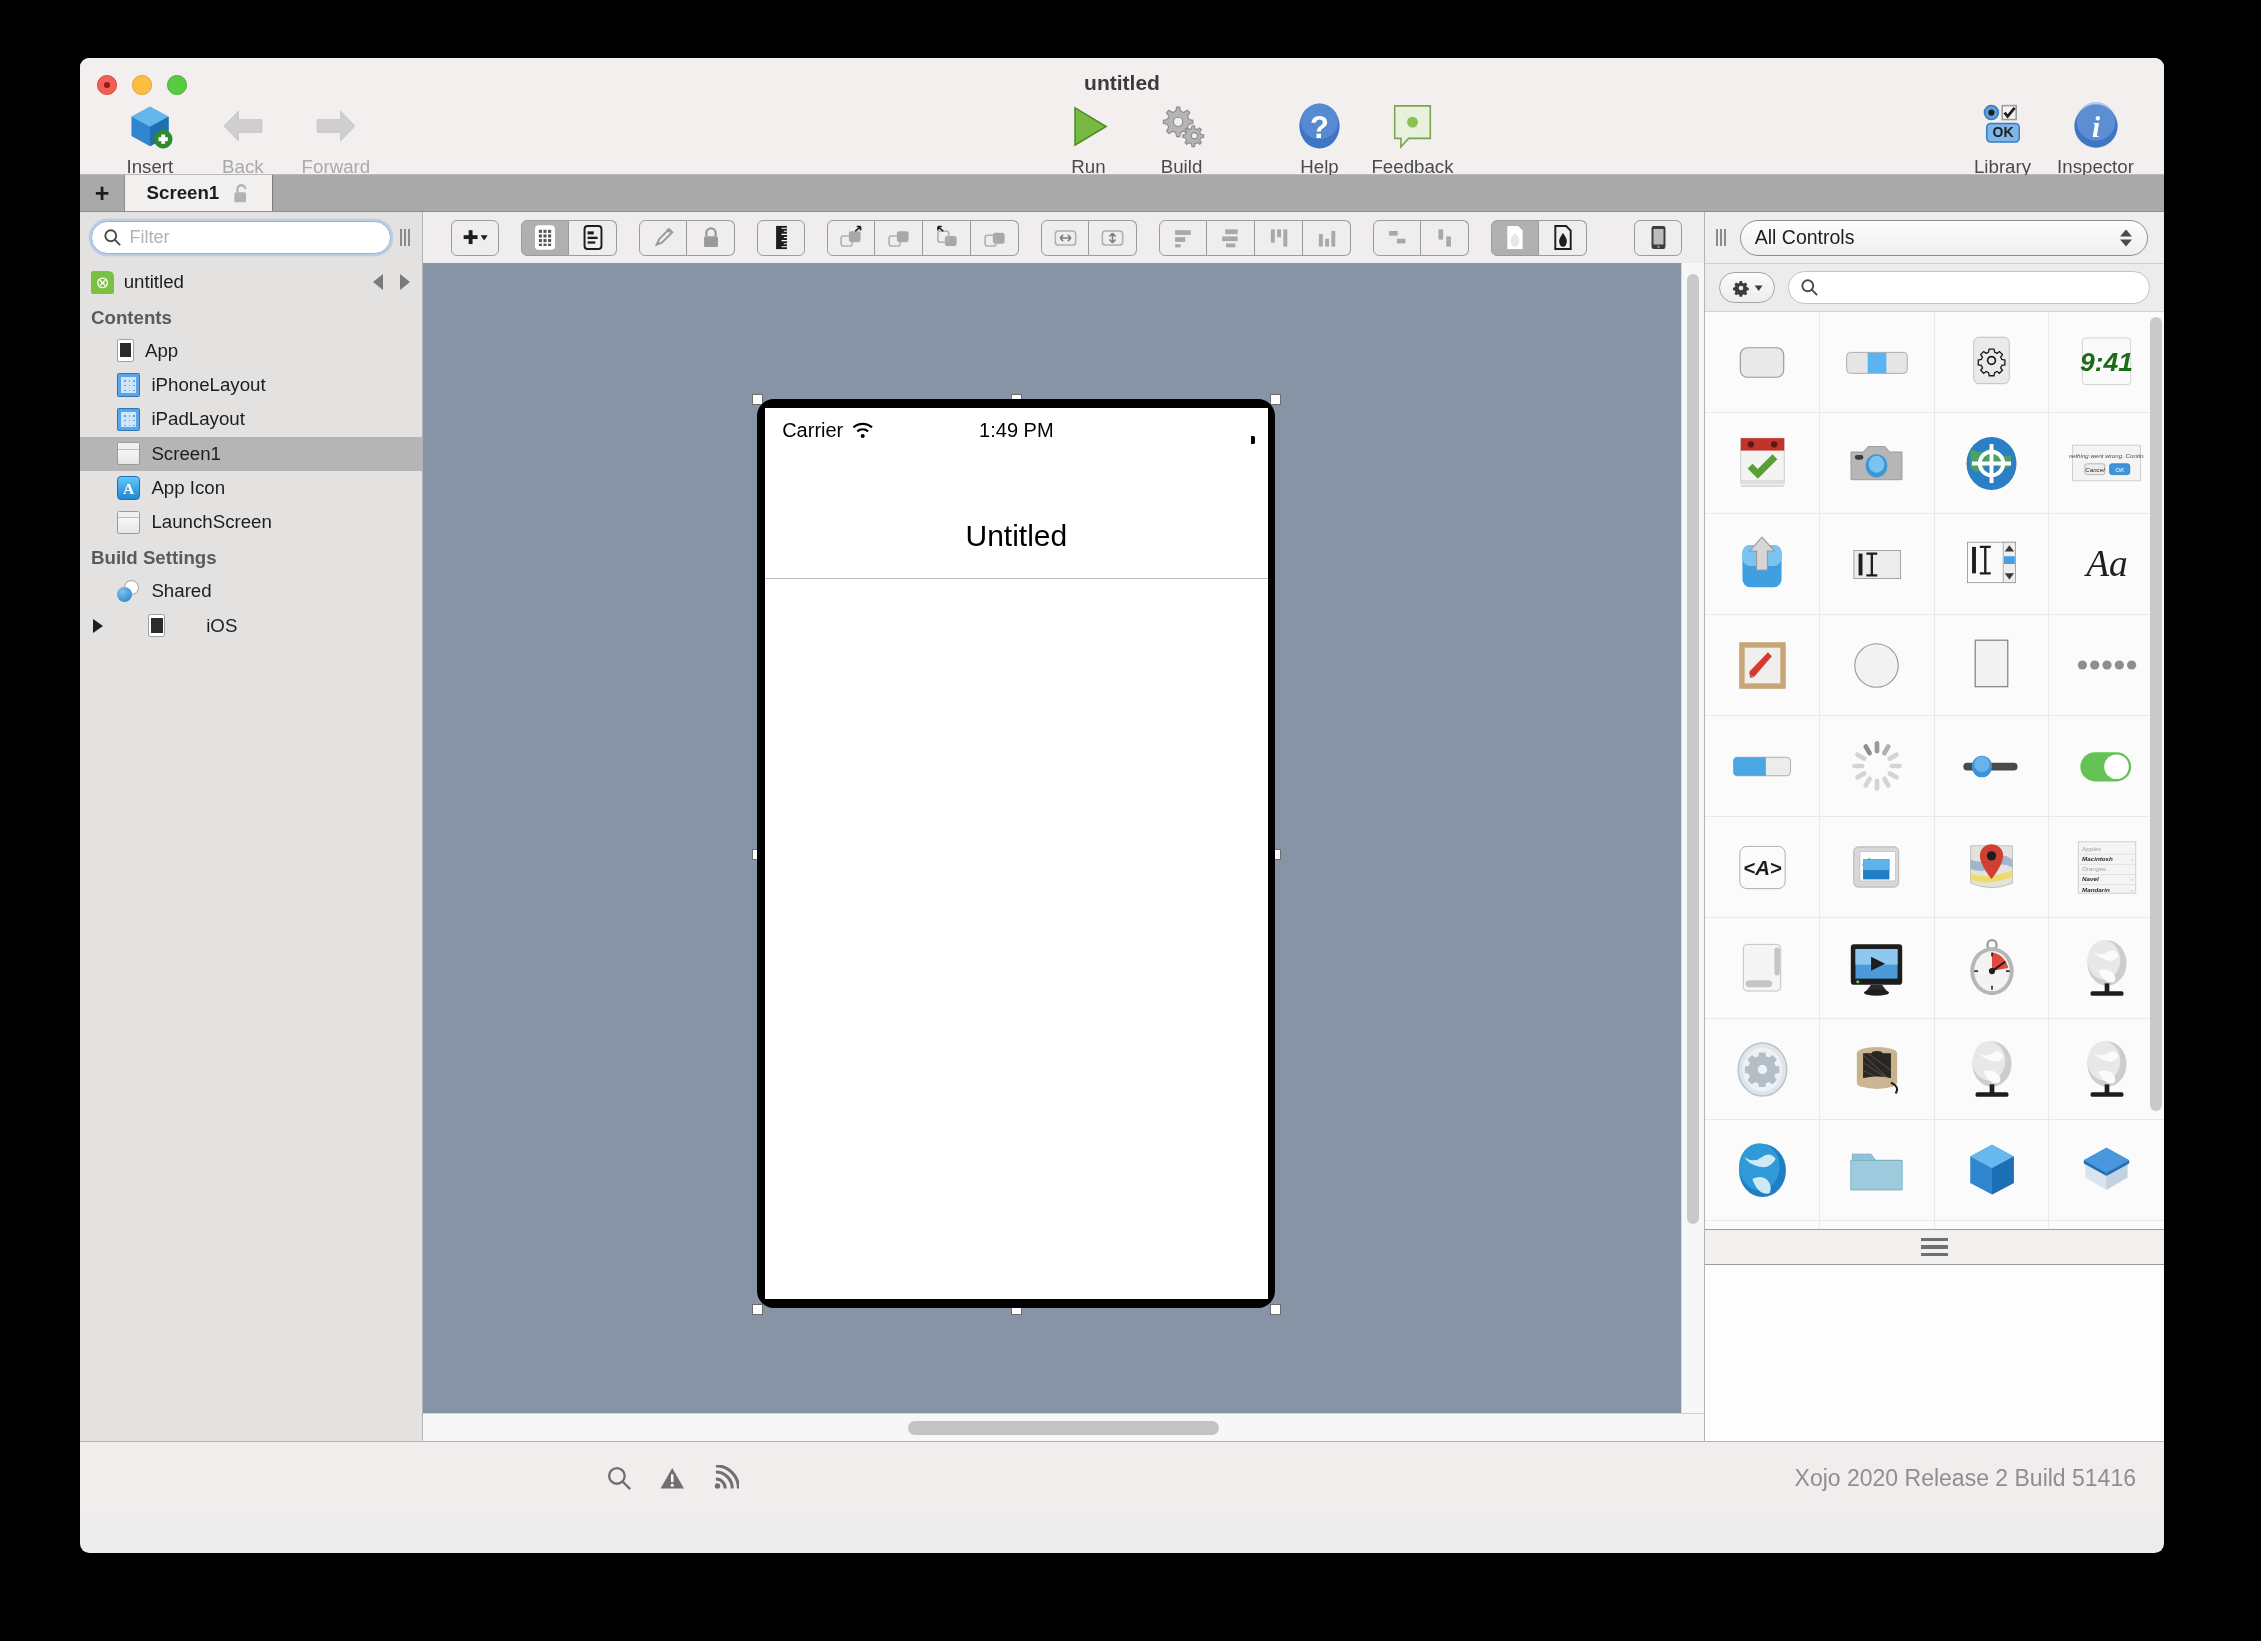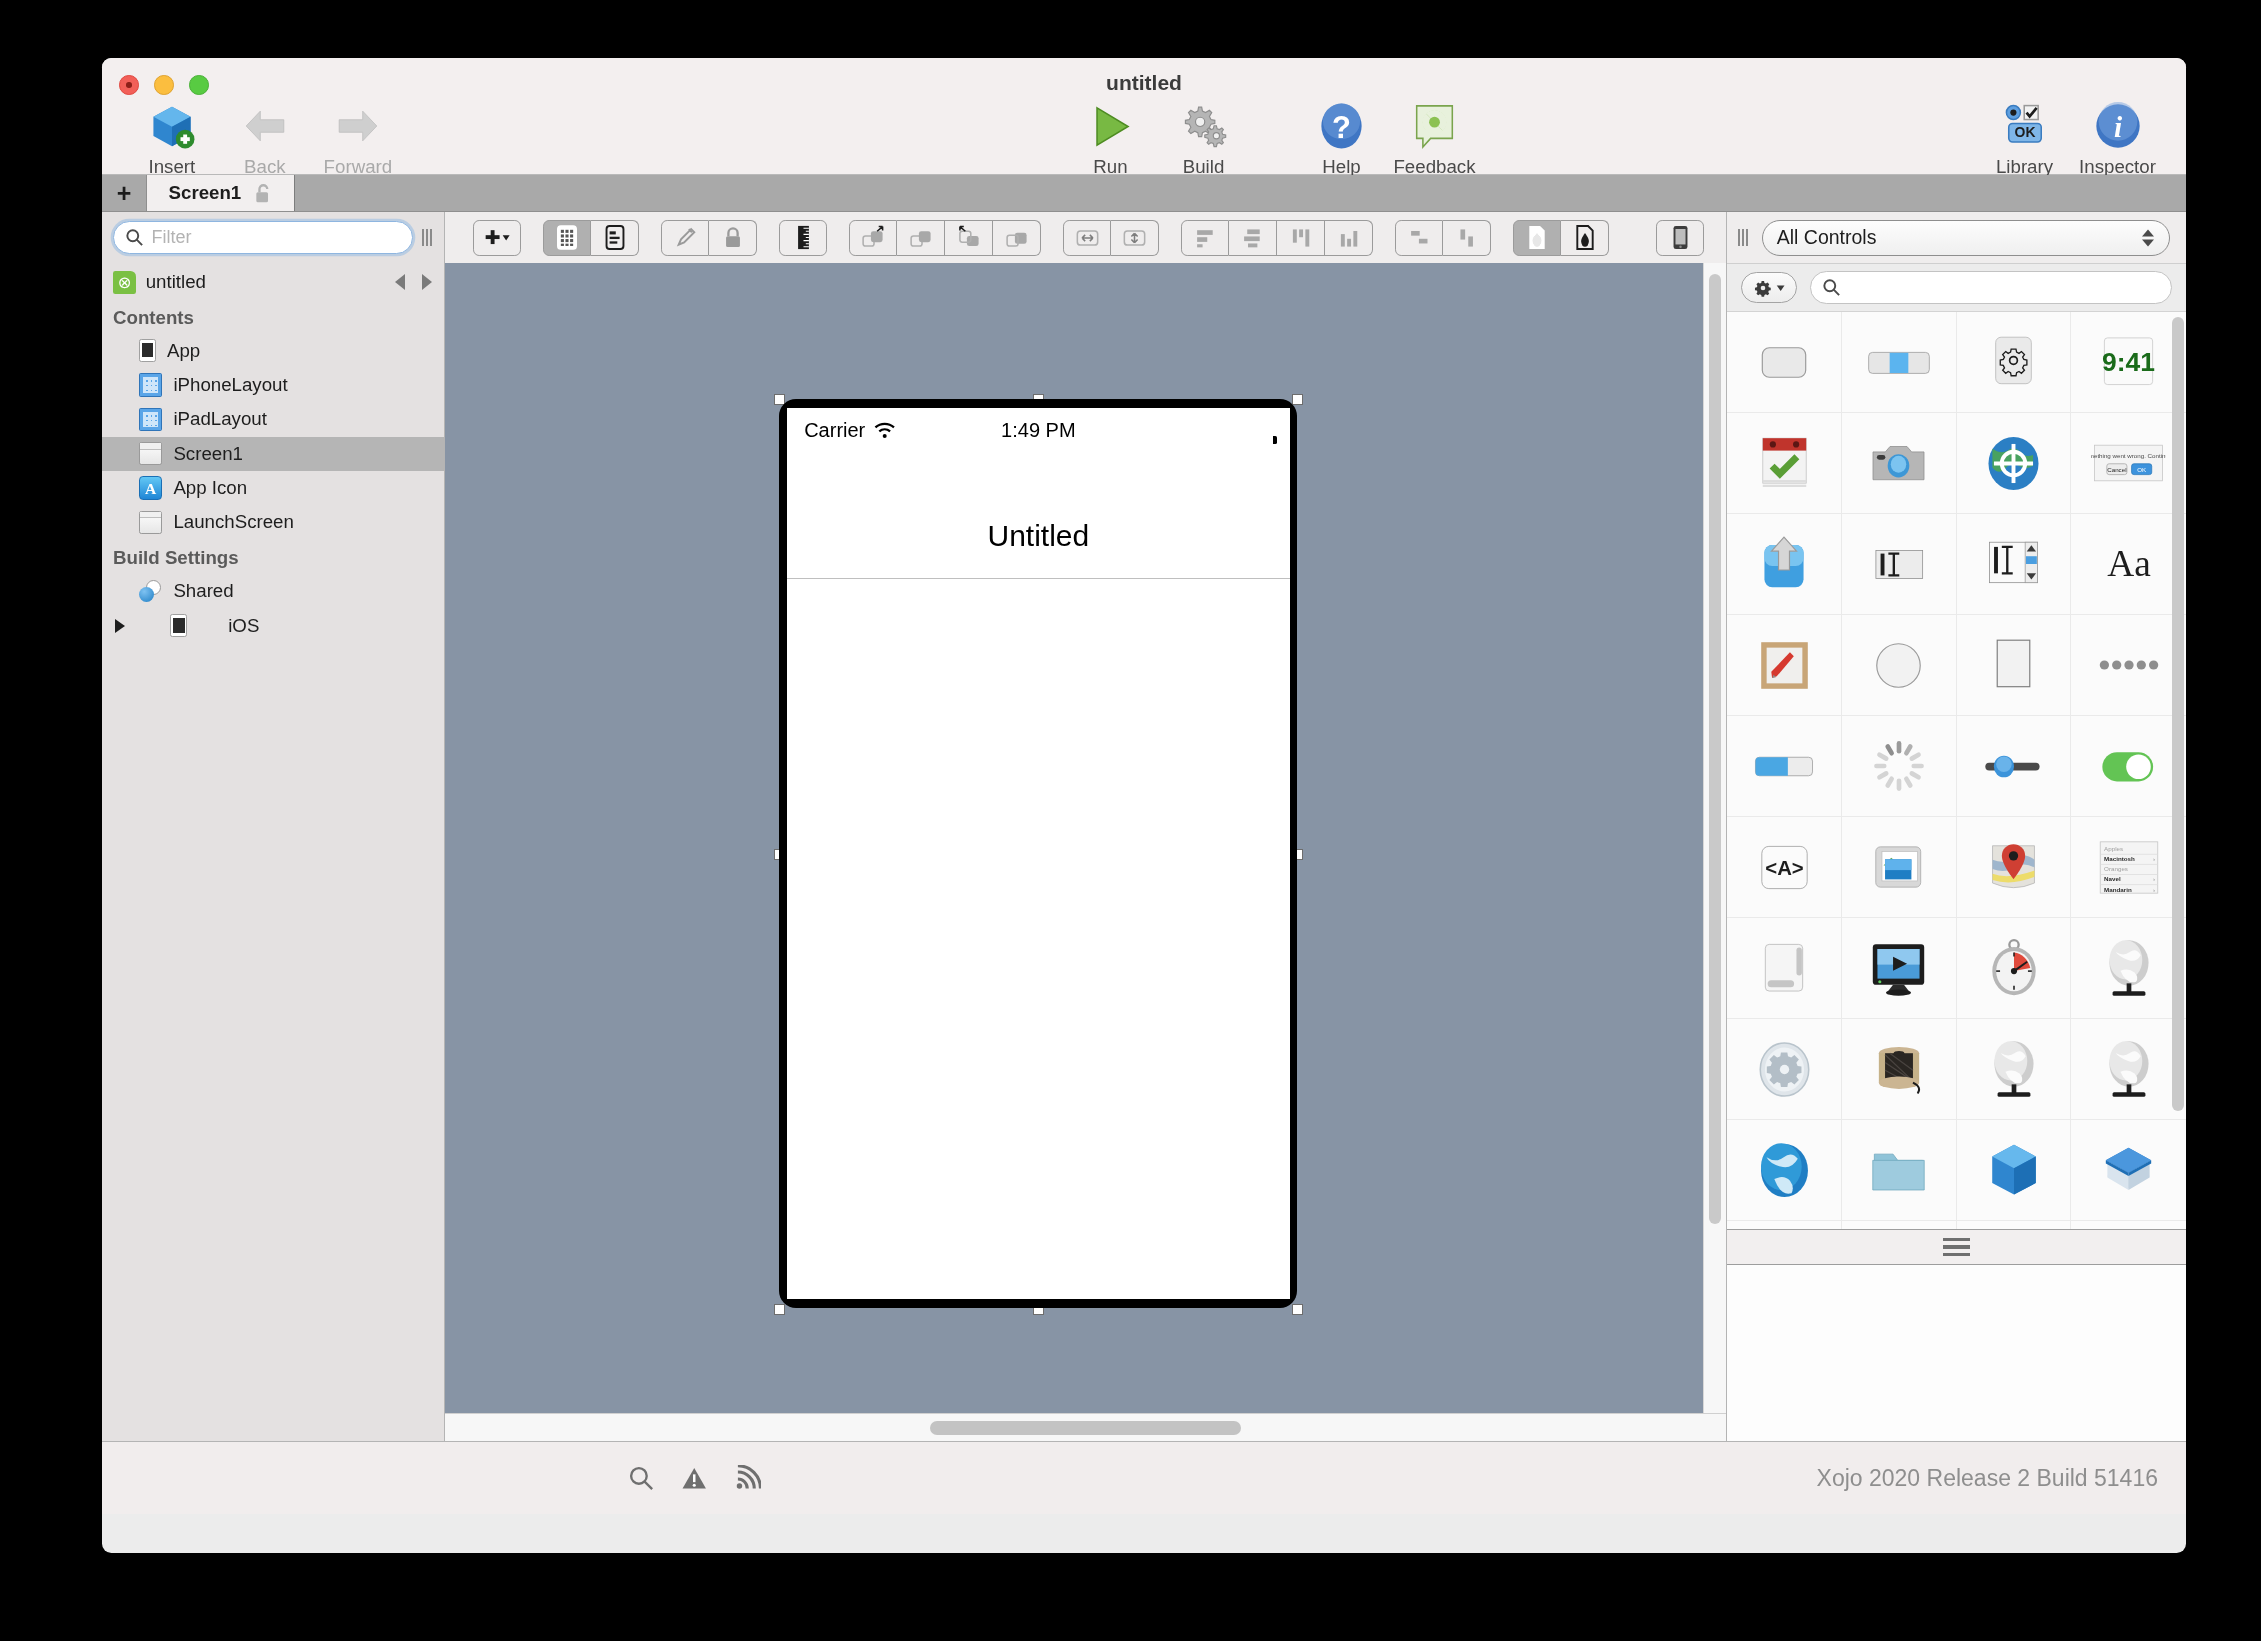--- a/index.html
+++ b/index.html
@@ -6,21 +6,21 @@
   html, body {
     width: 2261px; height: 1641px;
     background: #000;
     font-family: "Liberation Sans", sans-serif;
     overflow: hidden;
   }
 
   
   .window {
     position: absolute;
-    left: 102px; top: 58px;
+    left: 80px; top: 58px;
     width: 2084px; height: 1495px;
     background: #ececec;
     border-radius: 9.3px;
     overflow: hidden;
     box-shadow: 0 4.7px 31px rgba(0,0,0,.55);
   }
 
   .titlebar {
     position: relative;
     height: 117px;
@@ -338,21 +338,21 @@
     border-top: 0.8px solid #d3d3d3;
   }
   .grid-inner {
     display: grid;
     grid-template-columns: repeat(4, 1fr);
   }
   .cell {
     height: 101px;
     border-right: 0.8px solid #eaeaea;
     border-bottom: 0.8px solid #eaeaea;
-    display: flex; align-items: center; justify-content: center;
+    display: flex; align-items: center; justify-content: center; font-style: italic;
   }
   .cell:nth-child(4n) { border-right: none; }
   .lib-vscroll {
     position:absolute; right:1.6px; top:4.7px; width:12.5px; height:794px;
     background:#c9c9c9; border-radius: 6.2px;
   }
   .lib-resizer {
     height: 36px; background:#f2efef;
     border-top: 0.8px solid #9d9d9d; border-bottom: 0.8px solid #9d9d9d;
     display:flex; align-items:center; justify-content:center;

